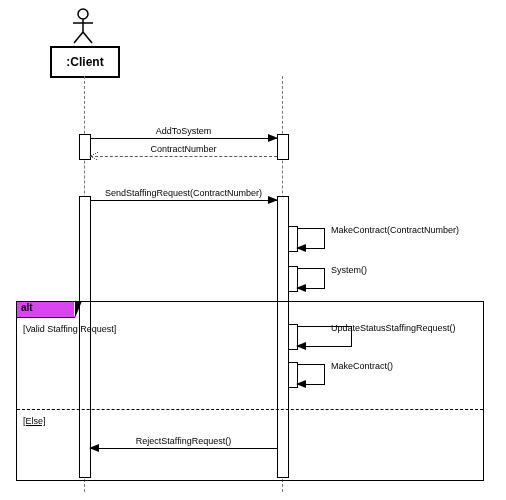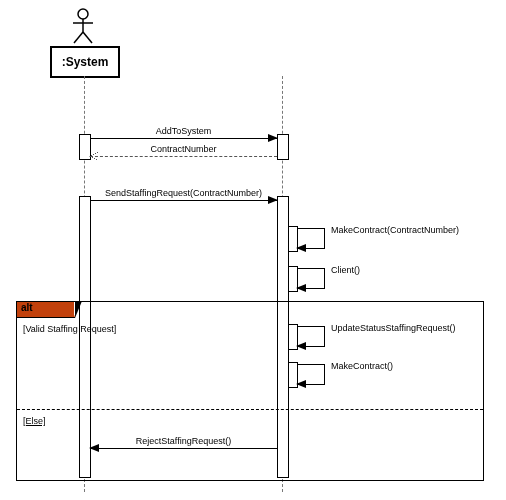--- a/index.html
+++ b/index.html
@@ -47,21 +47,21 @@
   .selfext.s4 { top: 362px; height: 24px; }
 
   
   .frame {
     position: absolute; border: 1px solid #000;
   }
   .frame.outer { left: 16px; top: 301px; width: 466px; height: 178px; }
   .frame-label {
     position: absolute; left: -1px; top: -1px; width: 54px; height: 15px;
     border: 1px solid #000; border-right: none;
-    background: #c2410c;
+    background: #d946ef;
     font-weight: bold; font-size: 10px; padding-left: 4px;
   }
   .frame-label:after {
     content: "";
     position: absolute; right: -7px; top: -1px;
     width: 0; height: 0;
     border-top: 17px solid #000; border-right: 7px solid transparent;
   }
   .frame-label .inner:after {
     content: "";
@@ -128,21 +128,21 @@
     <svg viewBox="0 0 30 36">
       <circle cx="15" cy="6" r="5" fill="none" stroke="#000" stroke-width="1.5"></circle>
       <line x1="15" y1="11" x2="15" y2="24" stroke="#000" stroke-width="1.5"></line>
       <line x1="5" y1="15" x2="25" y2="15" stroke="#000" stroke-width="1.5"></line>
       <line x1="15" y1="24" x2="6" y2="35" stroke="#000" stroke-width="1.5"></line>
       <line x1="15" y1="24" x2="24" y2="35" stroke="#000" stroke-width="1.5"></line>
     </svg>
   </div>
 
   <div class="head client">
-    <span>:System</span>
+    <span>:Client</span>
   </div>
 
   <div class="lifeline client"></div>
   <div class="lifeline system"></div>
 
   <div class="act client-a"></div>
   <div class="act system-a"></div>
   <div class="act client-b"></div>
   <div class="act system-b"></div>
 
@@ -172,34 +172,34 @@
     <div class="arrow" style="top:15.5px;"></div>
     <div class="label">MakeContract(ContractNumber)</div>
   </div>
 
   <div class="selfext s2"></div>
   <div class="self" style="top:268px; height:20px;">
     <div class="out" style="top:0;"></div>
     <div class="down" style="top:0; height:20px;"></div>
     <div class="ret" style="top:20px;"></div>
     <div class="arrow" style="top:15.5px;"></div>
-    <div class="label">Client()</div>
+    <div class="label">System()</div>
   </div>
 
   <div class="frame outer">
     <div class="frame-label">
       <span class="inner"><span>alt</span></span>
     </div>
     <div class="guard" style="left:6px; top:22px;">[Valid Staffing Request]</div>
     <div class="divider" style="top:107px;"></div>
     <div class="guard" style="left:6px; top:114px;text-decoration:underline;">[Else]</div>
   </div>
 
   <div class="selfext s3"></div>
-  <div class="self" style="top:326px; height:20px;">
+  <div class="self" style="top:326px; height:20px;padding-left:27px;">
     <div class="out" style="top:0;"></div>
     <div class="down" style="top:0; height:20px;"></div>
     <div class="ret" style="top:20px;"></div>
     <div class="arrow" style="top:15.5px;"></div>
     <div class="label">UpdateStatusStaffingRequest()</div>
   </div>
 
   <div class="selfext s4"></div>
   <div class="self" style="top:364px; height:20px;">
     <div class="out" style="top:0;"></div>

